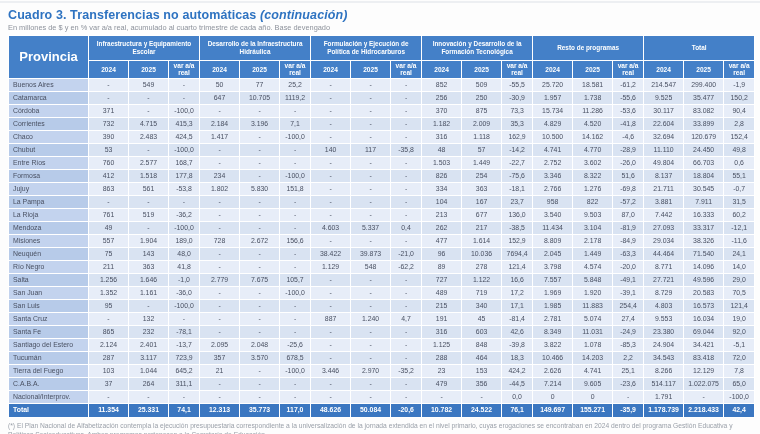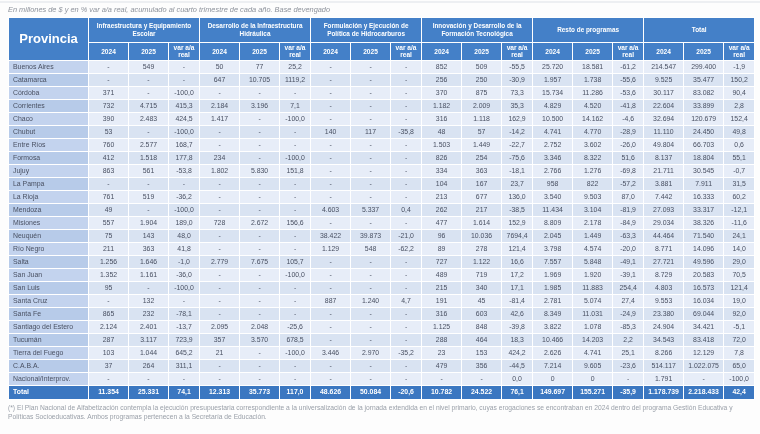--- a/index.html
+++ b/index.html
@@ -2,21 +2,21 @@
 <html><head>
 <meta charset="utf-8">
 <style>
   * { box-sizing: border-box; }
   html,body { margin:0; padding:0; background:#fdfdfd; }
   body { font-family:"Liberation Sans", sans-serif; }
   .page { width:760px; height:434px; position:relative; padding:5px 8px 0 8px; overflow:hidden; background:#fdfdfd; }
   .top-rule { position:absolute; top:1px; left:0; width:760px; height:2px; background:#edeff2; }
   .title { font-size:12.5px; font-weight:bold; color:#2e73c1; margin:3px 0 1px 0; letter-spacing:0.1px; }
   .title .cont { font-style:italic; }
-  .subtitle { font-size:7.4px; color:#8d929b; margin:0 0 3px 0;font-style:italic; }
+  .subtitle { font-size:7.4px; color:#8d929b; margin:0 0 3px 0; }
 
   table { border-collapse:collapse; table-layout:fixed; width:744px; }
   th, td { border:1px solid #ffffff; overflow:hidden; }
   thead th { background:#4480c8; color:#ffffff; font-weight:bold; text-align:center; vertical-align:middle; padding:1px 1px; }
   th.group { font-size:6.4px; line-height:1.25; height:25px; }
   th.provhead { font-size:13px; }
   th.sub { font-size:6.6px; line-height:1.1; height:14px; }
 
   tbody td { font-size:6.9px; color:#495062; text-align:center; height:13px; line-height:1.05; padding:0 1px; vertical-align:middle; }
   td.prov { text-align:left; padding-left:4px; white-space:nowrap; }
@@ -28,20 +28,21 @@
   tr.total td.prov { background:#3b77c1; }
 
   .footnote { font-size:6.7px; color:#9aa0a9; line-height:1.4; margin-top:3px; width:744px; }
 </style>
 </head>
 <body>
 
 <div class="page">
   <div class="top-rule"></div>
 
+  <div class="title"><span>Cuadro 3. Transferencias no automáticas </span><span class="cont">(continuación)</span></div>
 
   <div class="subtitle">En millones de $ y en % var a/a real, acumulado al cuarto trimestre de cada año. Base devengado</div>
 
   <table>
     <colgroup>
         <col style="width: 80px;">
         <col style="width: 40px;">
         <col style="width: 40px;">
         <col style="width: 31px;">
         <col style="width: 40px;">

